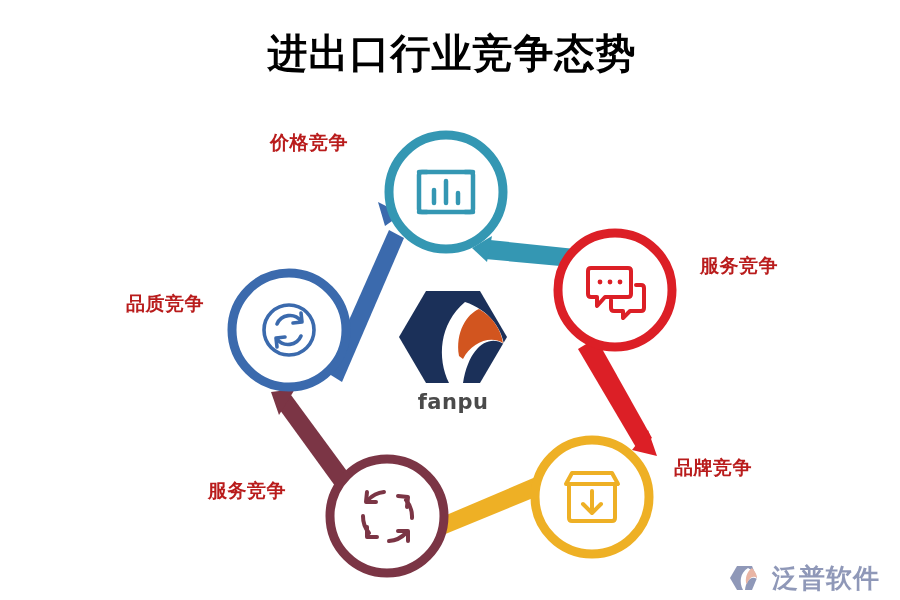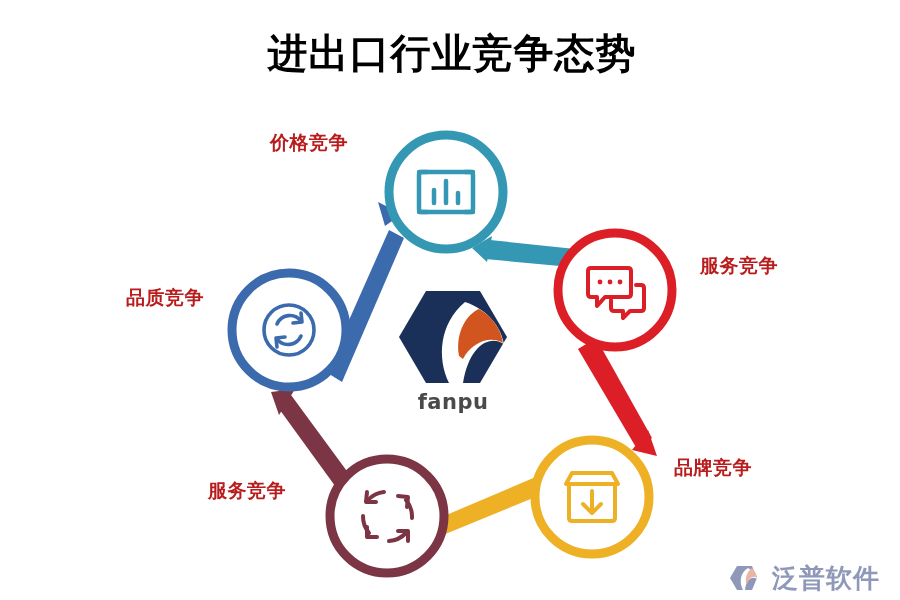--- a/index.html
+++ b/index.html
@@ -34,21 +34,21 @@
   .node-label {
     position: absolute;
     font-size: 19px;
     font-weight: bold;
     color: #b91c1c;
     white-space: nowrap;
     letter-spacing: 0.5px;
   }
   #label-price   { left: 270px; top: 130px; }
   #label-channel { left: 700px; top: 253px; }
-  #label-quality { left: 126px; top: 285px; }
+  #label-quality { left: 126px; top: 291px; }
   #label-brand   { left: 674px; top: 455px; }
   #label-service { left: 208px; top: 478px; }
 
   #diagram-svg {
     position: absolute;
     left: 0;
     top: 0;
     width: 900px;
     height: 600px;
   }

